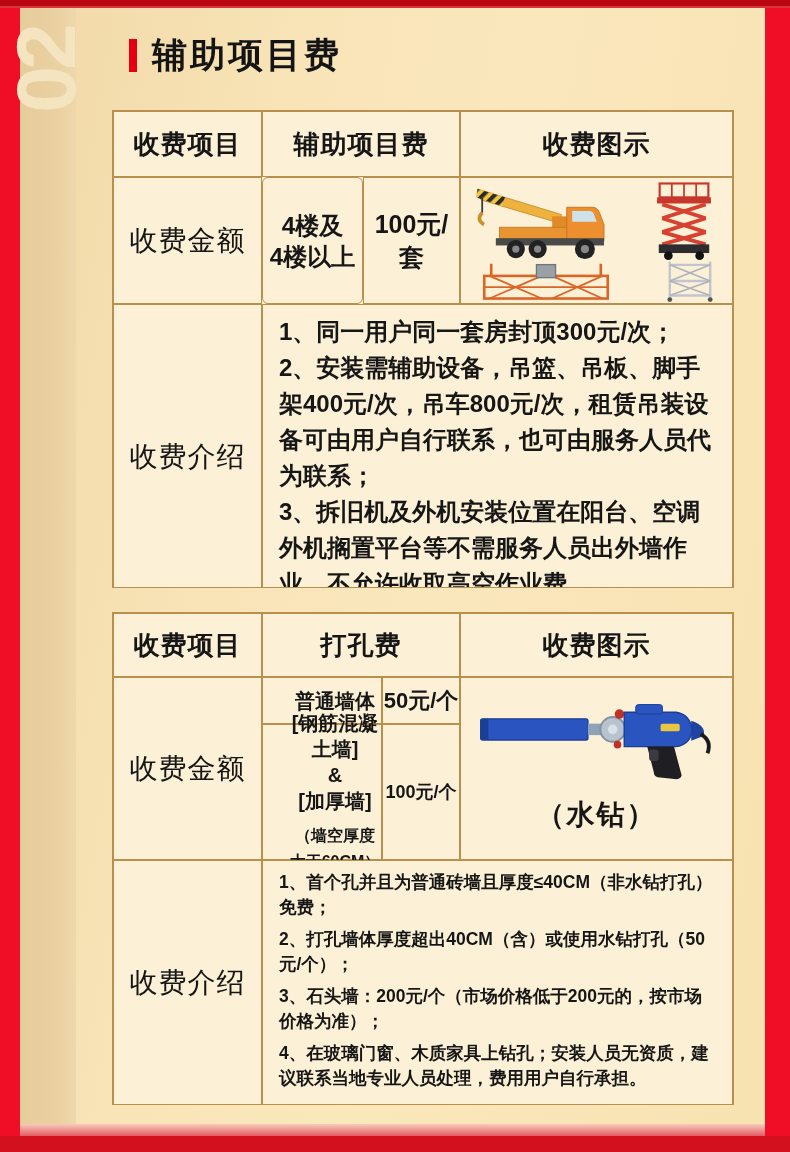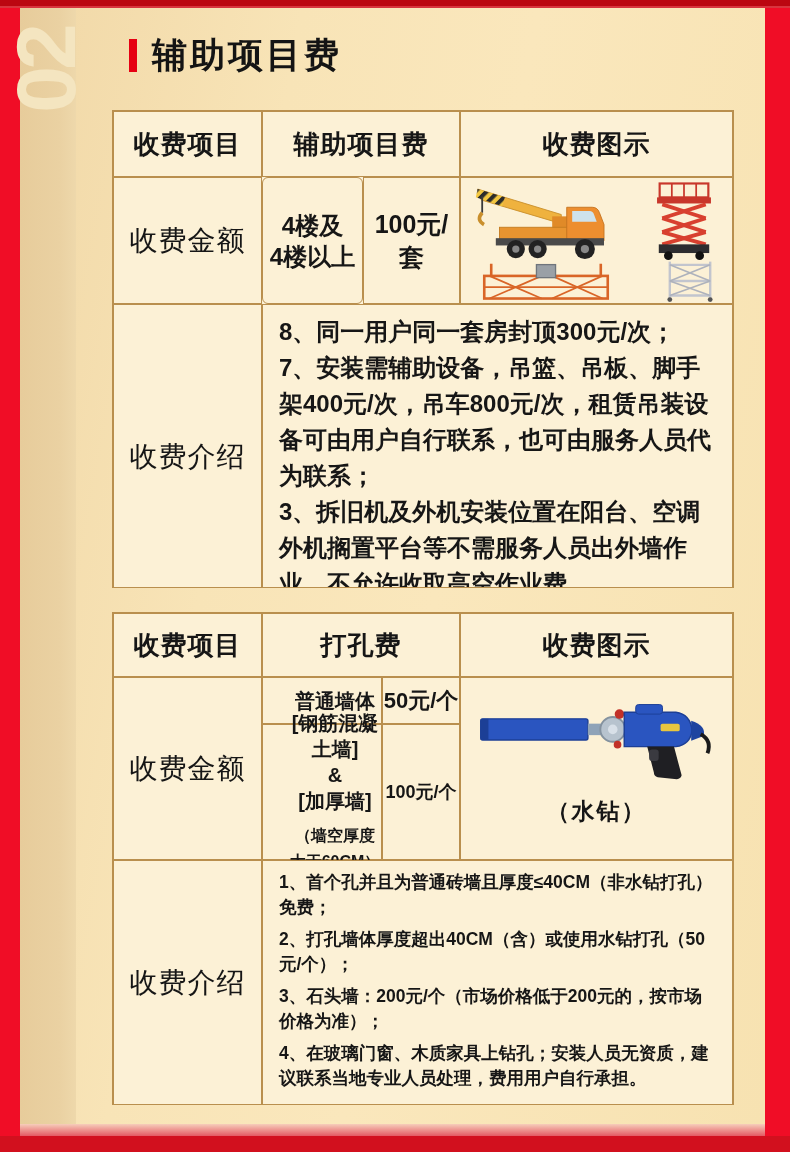--- a/index.html
+++ b/index.html
@@ -62,21 +62,21 @@
   .t2-amt{grid-column:1;grid-row:2/4} .t2-w1{grid-column:2;grid-row:2} .t2-p1{grid-column:3;grid-row:2}
   .t2-w2{grid-column:2;grid-row:3} .t2-p2{grid-column:3;grid-row:3}
   .t2-img{grid-column:4;grid-row:2/4; justify-content:flex-start; padding-top:16px;}
   .t2-il{grid-column:1;grid-row:4} .t2-ib{grid-column:2/5;grid-row:4}
 
   .ill { position:absolute; }
   .ill-crane { left:4px; top:2px; }
   .ill-lift { left:188px; top:2px; }
   .ill-basket { left:10px; top:84px; }
   .ill-scaffold { left:196px; top:82px; }
-  .drill-label { font-size:23px; font-weight:bold; margin-top:14px; letter-spacing:2px; }
+  .drill-label { font-size:28px; font-weight:bold; margin-top:14px; letter-spacing:2px; }
 </style>
 </head>
 <body>
 
 <div class="topbar"></div>
 
 <div class="panel">
   <div class="spine">
     <div class="watermark">02</div>
   </div>
@@ -169,22 +169,22 @@
           <line x1="10" y1="26" x2="60" y2="44"></line>
             <line x1="60" y1="26" x2="10" y2="44"></line>
         </g>
         <circle cx="10" cy="49" r="3" fill="#555"></circle>
           <circle cx="60" cy="49" r="3" fill="#555"></circle>
       </svg>
     </div>
 
     <div class="cell rowlabel t1-il">收费介绍</div>
     <div class="cell intro-body t1 t1-ib">
-      <p>8、同一用户同一套房封顶300元/次；</p>
-      <p>7、安装需辅助设备，吊篮、吊板、脚手架400元/次，吊车800元/次，租赁吊装设备可由用户自行联系，也可由服务人员代为联系；</p>
+      <p>1、同一用户同一套房封顶300元/次；</p>
+      <p>2、安装需辅助设备，吊篮、吊板、脚手架400元/次，吊车800元/次，租赁吊装设备可由用户自行联系，也可由服务人员代为联系；</p>
       <p>3、拆旧机及外机安装位置在阳台、空调外机搁置平台等不需服务人员出外墙作业，不允许收取高空作业费。</p>
     </div>
   </div>
 
   <div class="tbl tbl2">
     <div class="cell hdr t2-h1">收费项目</div>
     <div class="cell hdr t2-h2">打孔费</div>
     <div class="cell hdr t2-h3">收费图示</div>
 
     <div class="cell rowlabel t2-amt">收费金额</div>

